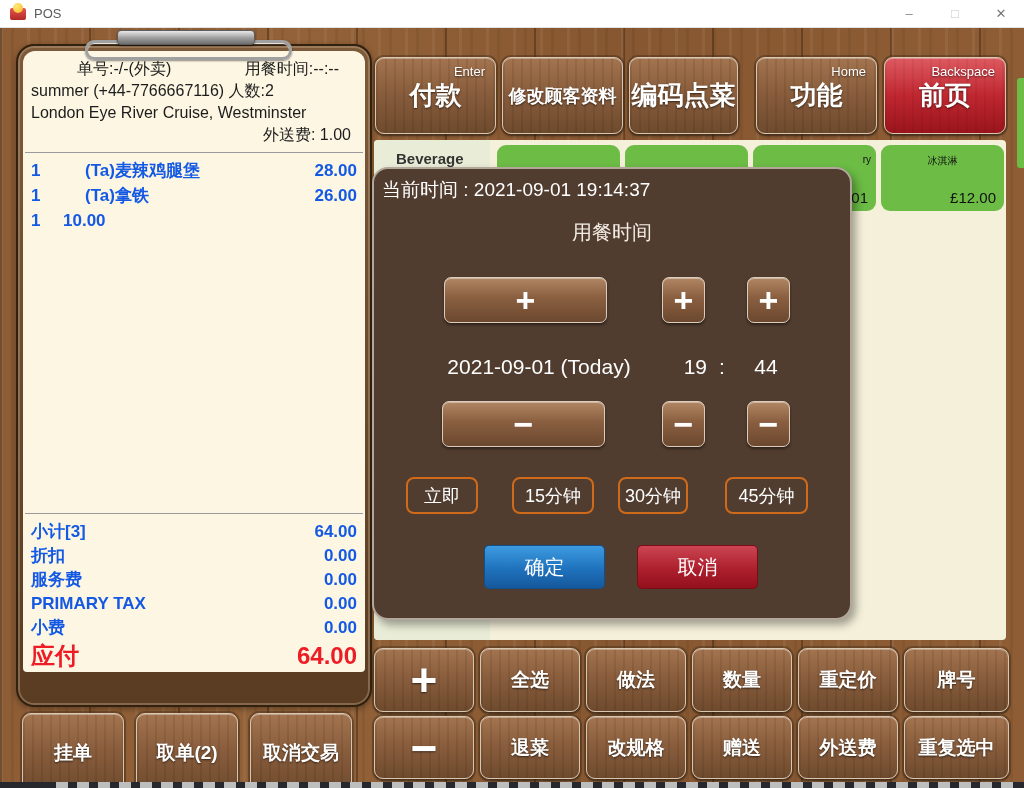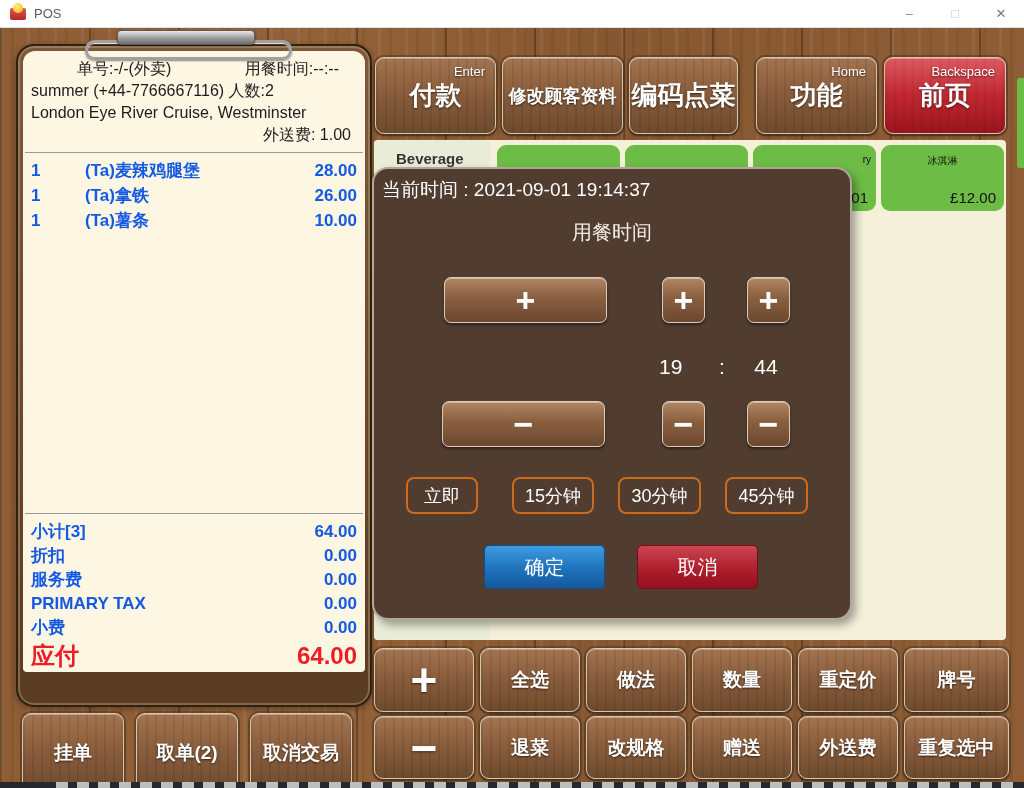--- a/index.html
+++ b/index.html
@@ -84,21 +84,21 @@
   
   .dialog { position:absolute; left:372px; top:167px; width:480px; height:453px; background:#513d2f;
     border:2px solid #b3a79c; border-radius:16px; box-shadow:4px 5px 8px rgba(0,0,0,.35); z-index:5; color:#fff; }
   .dlg-time { position:absolute; left:8px; top:8px; font-size:19px; }
   .dlg-title { position:absolute; left:0; top:50px; width:100%; text-align:center; font-size:20px; color:#f3ece4; }
   .step-btn { position:absolute; display:flex; align-items:center; justify-content:center;
     background:linear-gradient(180deg,#b08663 0%,#8a5f40 45%,#6b482f 100%);
     border:1px solid #dcccbd; border-radius:7px; color:#fff; font-size:34px; font-weight:bold; line-height:34px;
     box-shadow:0 2px 3px rgba(0,0,0,.45), inset 0 1px 0 rgba(255,255,255,.4); cursor:pointer; }
   .dlg-date { position:absolute; left:30px; top:186px; width:270px; text-align:center; font-size:21px; }
-  .dlg-hour { position:absolute; left:285px; top:186px; width:48px; text-align:left; font-size:21px; }
+  .dlg-hour { position:absolute; left:285px; top:186px; width:48px; text-align:right; font-size:21px; }
   .dlg-colon { position:absolute; left:333px; top:186px; width:30px; text-align:center; font-size:21px; }
   .dlg-min { position:absolute; left:368px; top:186px; width:48px; text-align:center; font-size:21px; }
   .preset-btn { position:absolute; top:308px; height:37px; display:flex; align-items:center; justify-content:center;
     border:2px solid #cf6a1b; border-radius:8px; background:transparent; color:#fff; font-size:18px; cursor:pointer; }
   .confirm-btn { position:absolute; left:110px; top:376px; width:121px; height:44px; border-radius:5px;
     background:linear-gradient(180deg,#3d9be0,#1f72bd 55%,#16589c); border:1px solid #10508e;
     display:flex; align-items:center; justify-content:center; font-size:20px; color:#fff; cursor:pointer; }
   .cancel-btn { position:absolute; left:263px; top:376px; width:121px; height:44px; border-radius:5px;
     background:linear-gradient(180deg,#cc4552,#ad1f2d 55%,#94101c); border:1px solid #7c0c16;
     display:flex; align-items:center; justify-content:center; font-size:20px; color:#fff; cursor:pointer; }
@@ -143,21 +143,20 @@
           <span class="rc-name">(Ta)麦辣鸡腿堡</span>
           <span class="rc-price">28.00</span>
         </div>
         <div class="rc-item">
           <span class="rc-qty">1</span>
           <span class="rc-name">(Ta)拿铁</span>
           <span class="rc-price">26.00</span>
         </div>
         <div class="rc-item">
           <span class="rc-qty">1</span>
-          <span class="rc-name">(Ta)薯条</span>
           <span class="rc-price">10.00</span>
         </div>
       </div>
       <div class="rc-divider"></div>
       <div class="rc-totals">
         <div class="rc-trow">
           <span class="rc-tlabel">小计[3]</span>
           <span class="rc-tvalue">64.00</span>
         </div>
         <div class="rc-trow">
@@ -281,41 +280,42 @@
     <div class="step-btn" style="left:70px; top:108px; width:163px; height:46px;">
       <span>+</span>
     </div>
     <div class="step-btn" style="left:288px; top:108px; width:43px; height:46px;">
       <span>+</span>
     </div>
     <div class="step-btn" style="left:373px; top:108px; width:43px; height:46px;">
       <span>+</span>
     </div>
 
+    <div class="dlg-date">2021-09-01 (Today)</div>
     <div class="dlg-hour">19</div>
     <div class="dlg-colon">:</div>
     <div class="dlg-min">44</div>
 
     <div class="step-btn" style="left:68px; top:232px; width:163px; height:46px;">
       <span>−</span>
     </div>
     <div class="step-btn" style="left:288px; top:232px; width:43px; height:46px;">
       <span>−</span>
     </div>
     <div class="step-btn" style="left:373px; top:232px; width:43px; height:46px;">
       <span>−</span>
     </div>
 
     <div class="preset-btn" style="left:32px; width:72px;">
       <span>立即</span>
     </div>
     <div class="preset-btn" style="left:138px; width:82px;">
       <span>15分钟</span>
     </div>
-    <div class="preset-btn" style="left:244px; width:83px;">
+    <div class="preset-btn" style="left:244px; width:70px;">
       <span>30分钟</span>
     </div>
     <div class="preset-btn" style="left:351px; width:83px;">
       <span>45分钟</span>
     </div>
 
     <div class="confirm-btn">
       <span>确定</span>
     </div>
     <div class="cancel-btn">

